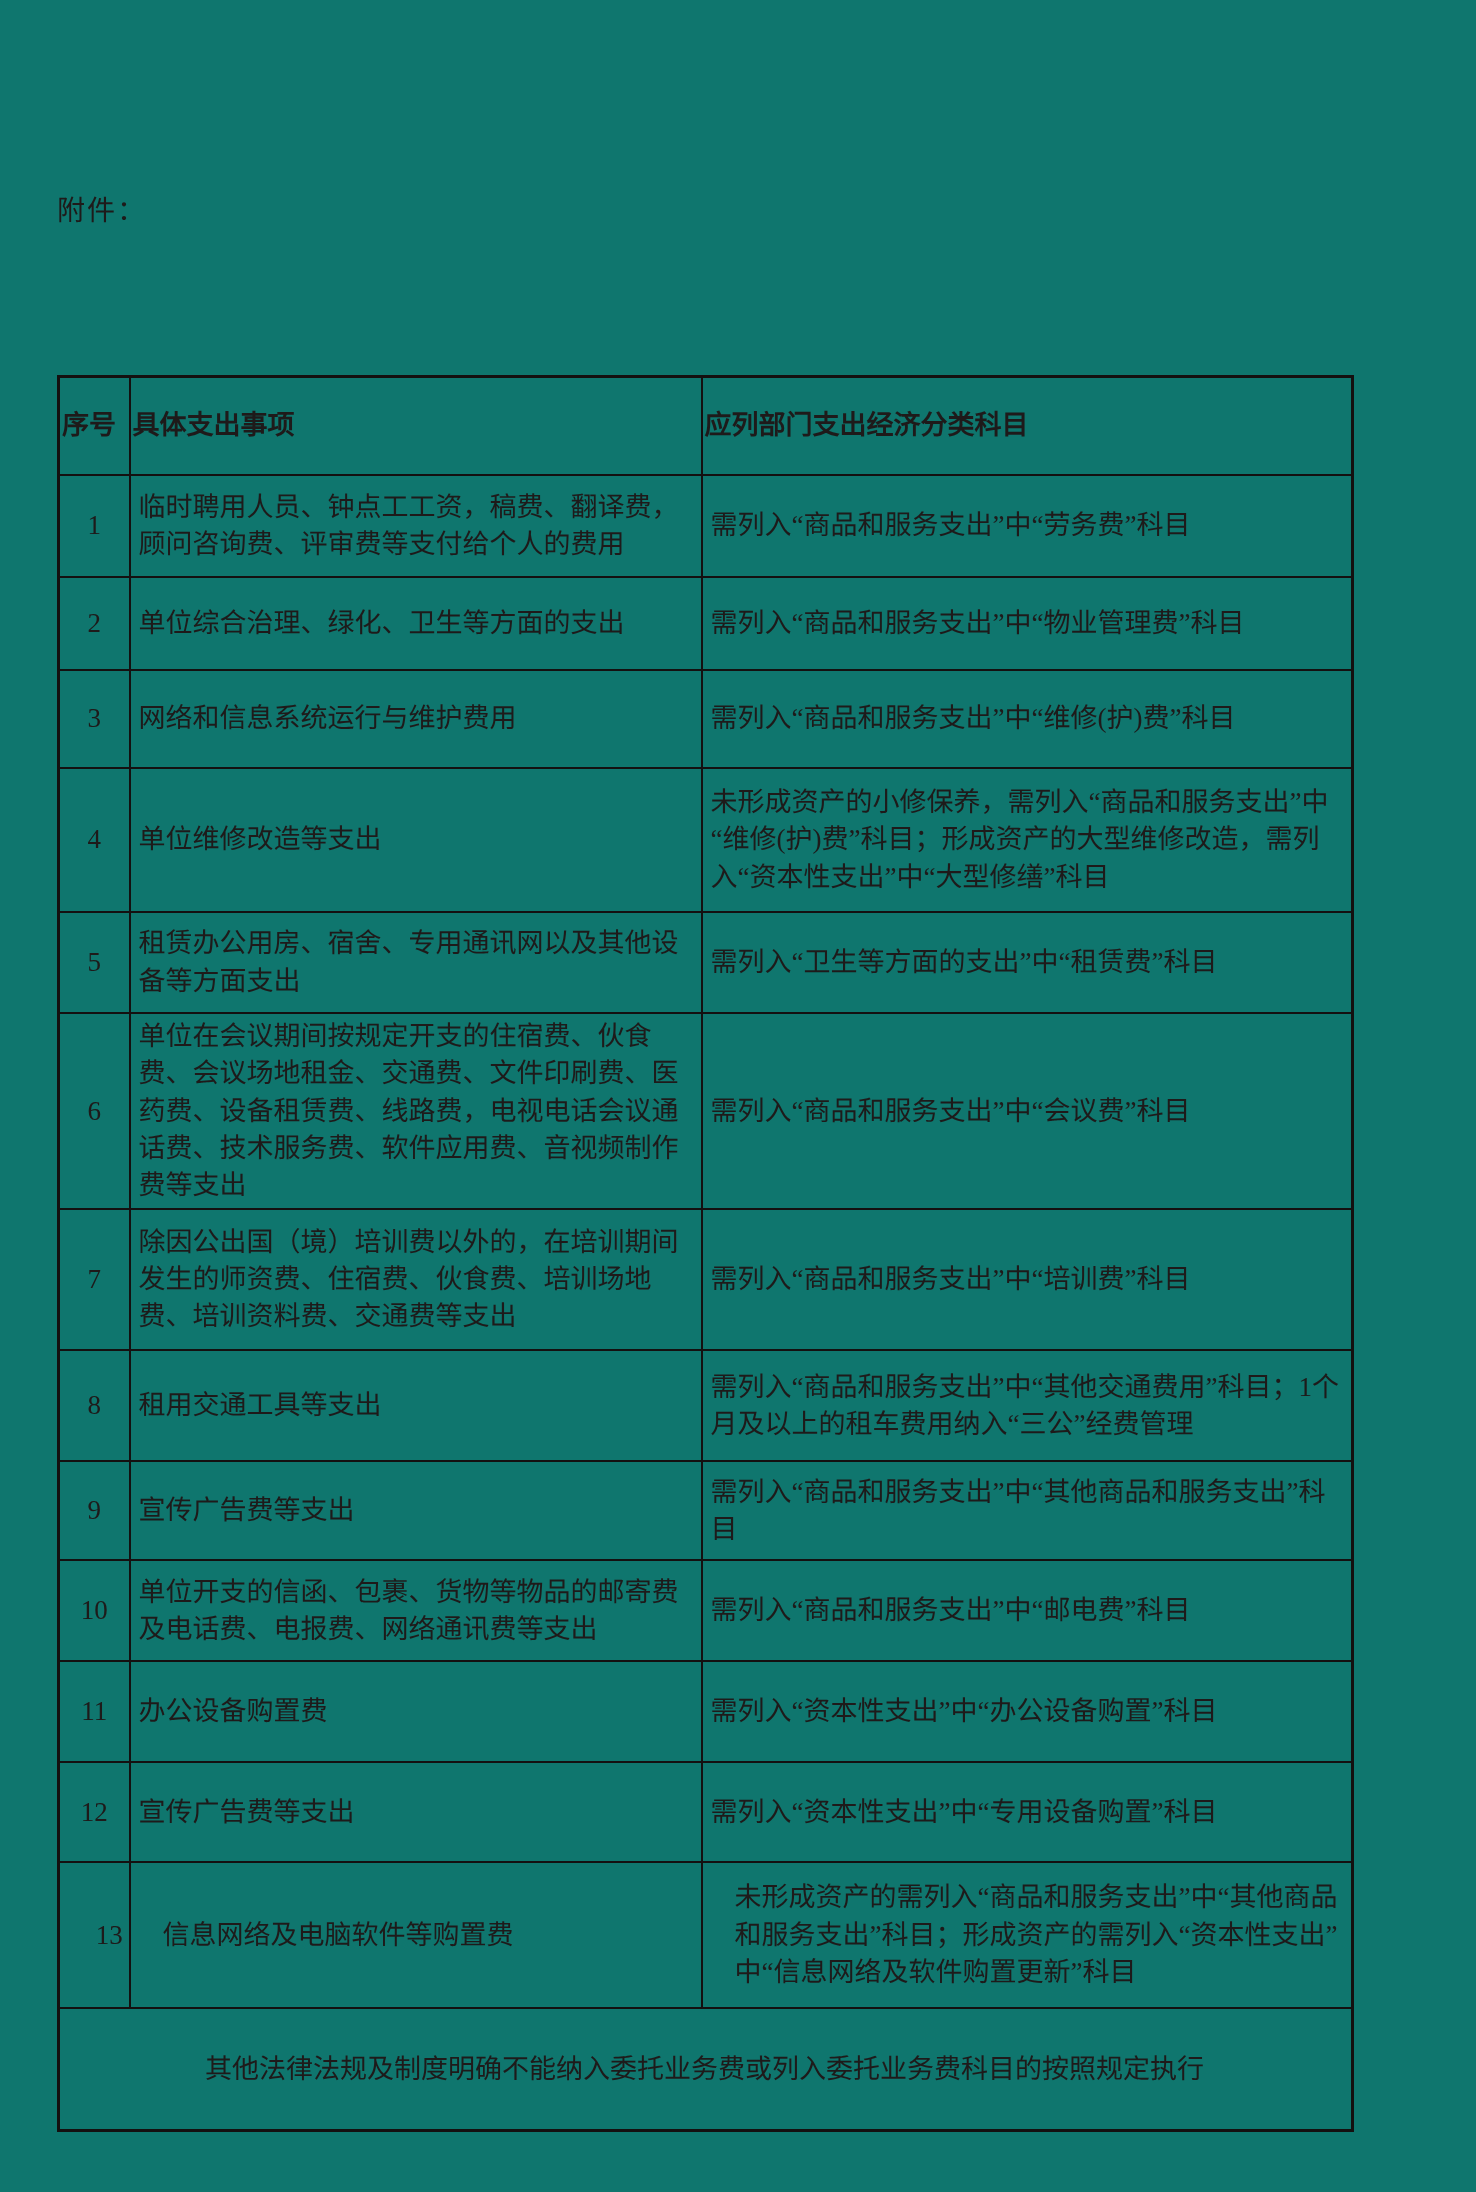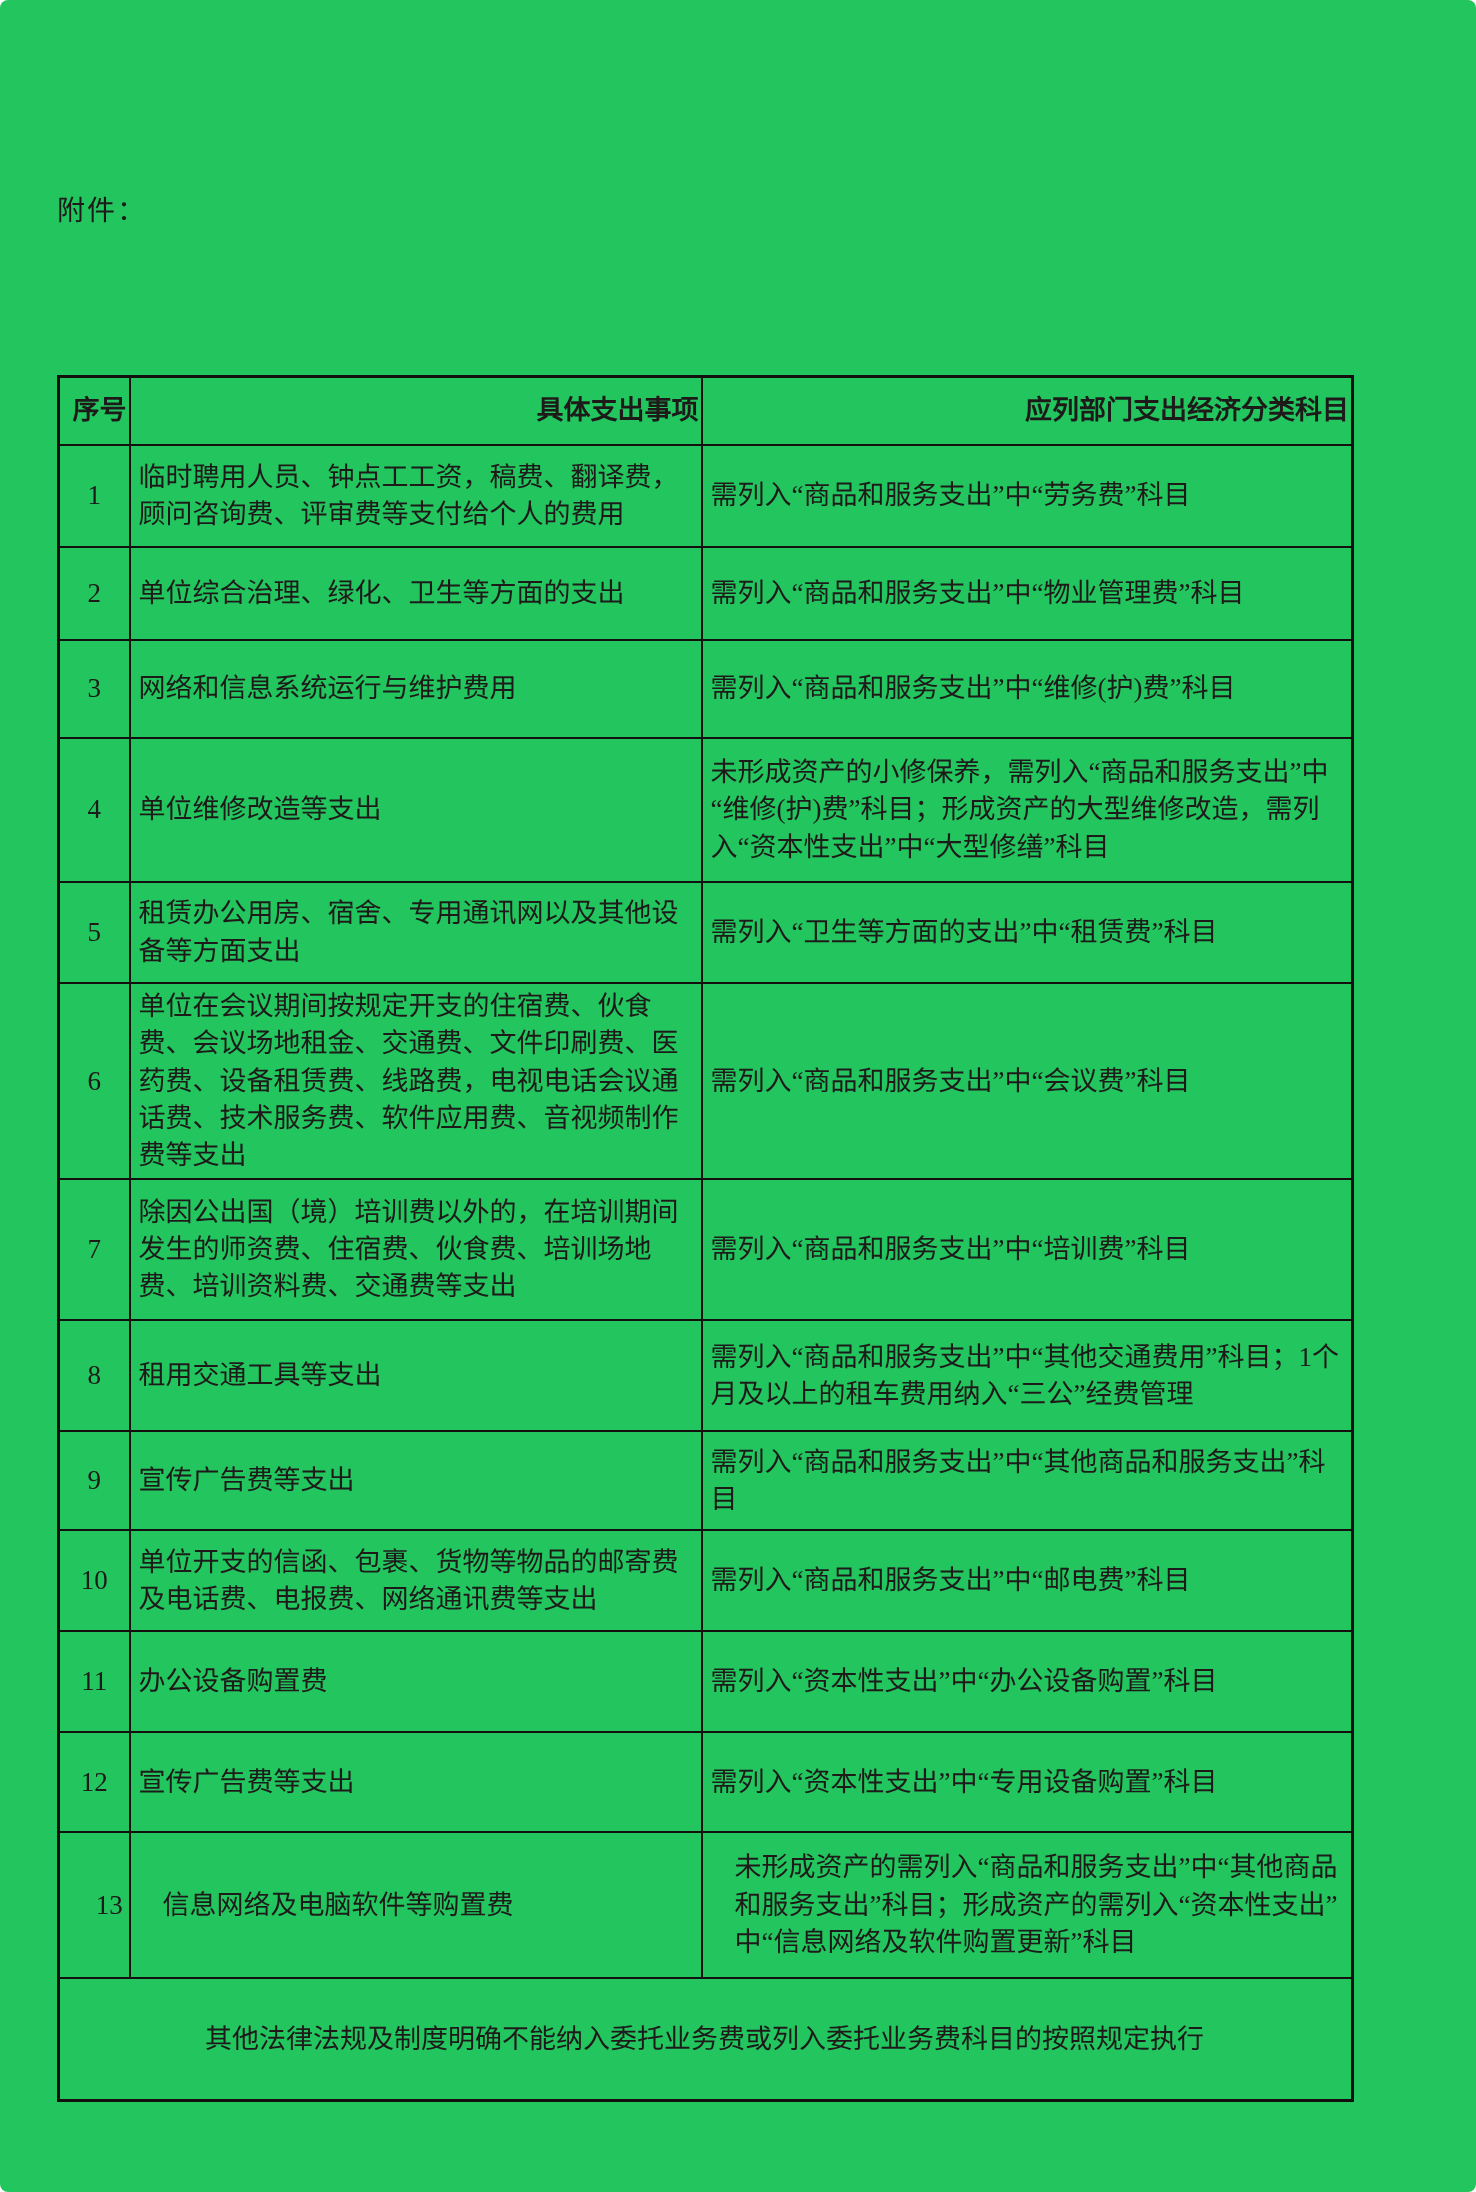--- a/index.html
+++ b/index.html
@@ -5,22 +5,21 @@
   html, body { margin: 0; padding: 0; }
   body {
     width: 1476px; height: 2192px;
     background: #ffffff;
     font-family: "Liberation Serif", serif;
     color: #1e1a1a;
     position: relative;
   }
   .page {
     position: absolute; inset: 0;
-    background: #22c55e;
-    border-radius: 8px;
+    background: #0f766e;
   }
   .attachment {
     position: absolute;
     left: 57px; top: 188px;
     font-size: 28px;
     letter-spacing: 2px;
   }
   .title {
     position: absolute;
     left: 0; top: 272px; width: 100%;
@@ -42,22 +41,22 @@
   .expense-table th, .expense-table td {
     border: 2px solid #141010;
     vertical-align: middle;
     padding: 4px 10px 4px 8px;
     word-break: break-all;
   }
   .expense-table { border: 3px solid #141010; }
   .expense-table thead th {
     height: 58px;
     font-weight: bold;
-    text-align: right;
-    padding: 4px 2px;
+    text-align: left;
+    padding: 19px 2px;
     margin-top: 13px;
   }
   .col-no   { width: 71px; }
   .col-item { width: 572px; }
   .col-category { width: 651px; }
   .expense-table td.cell-no { text-align: center; padding: 4px 2px; }
   
   #rows-body tr:nth-child(1)  td { height: 92px; }
   #rows-body tr:nth-child(2)  td { height: 83px; }
   #rows-body tr:nth-child(3)  td { height: 88px; }

